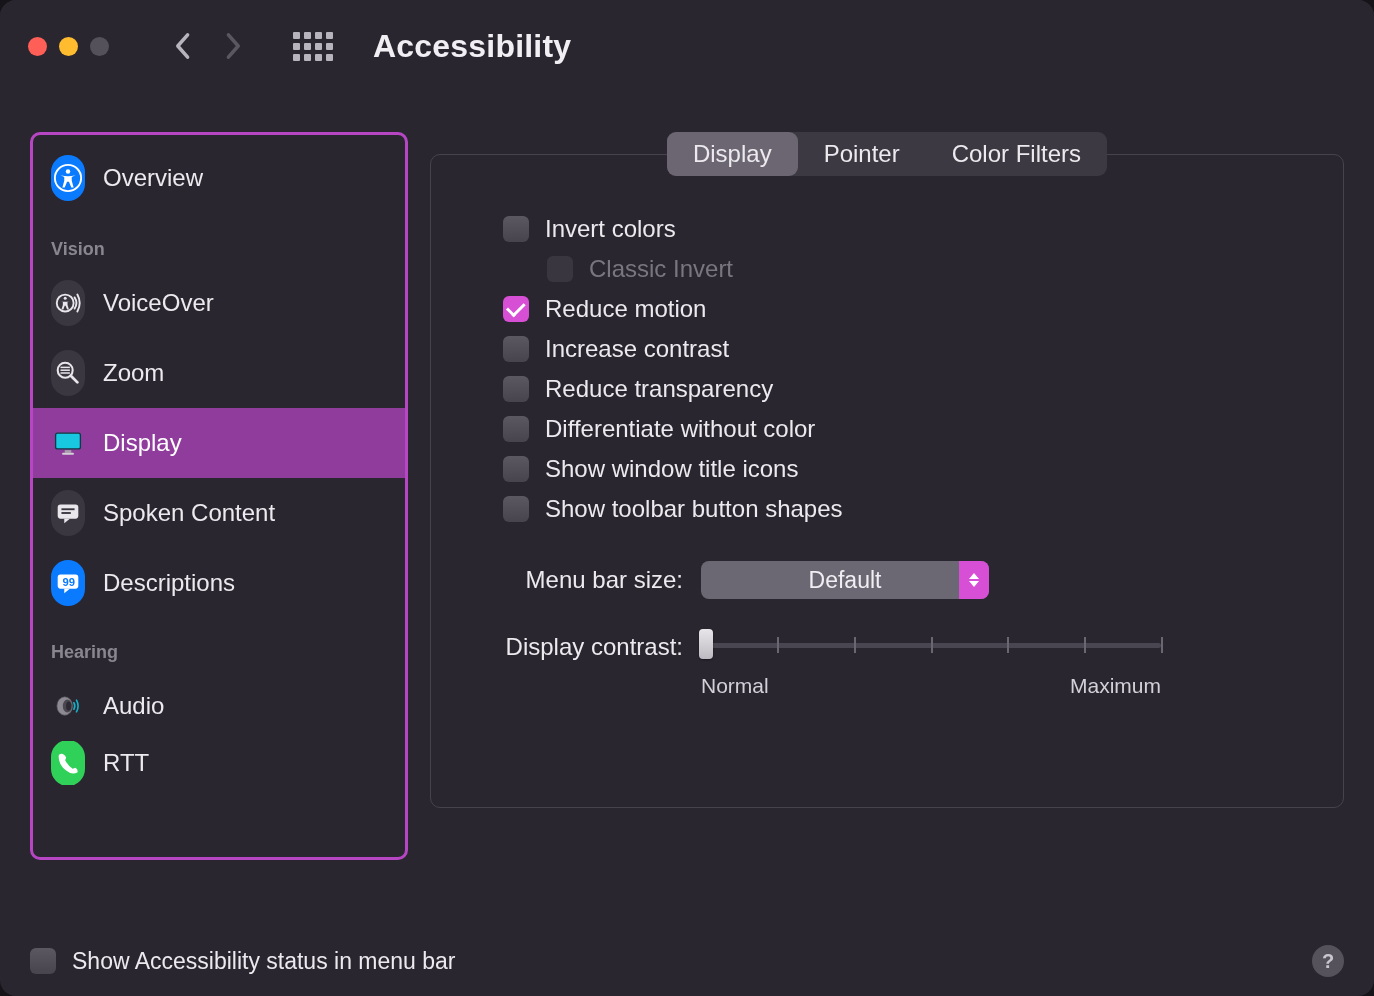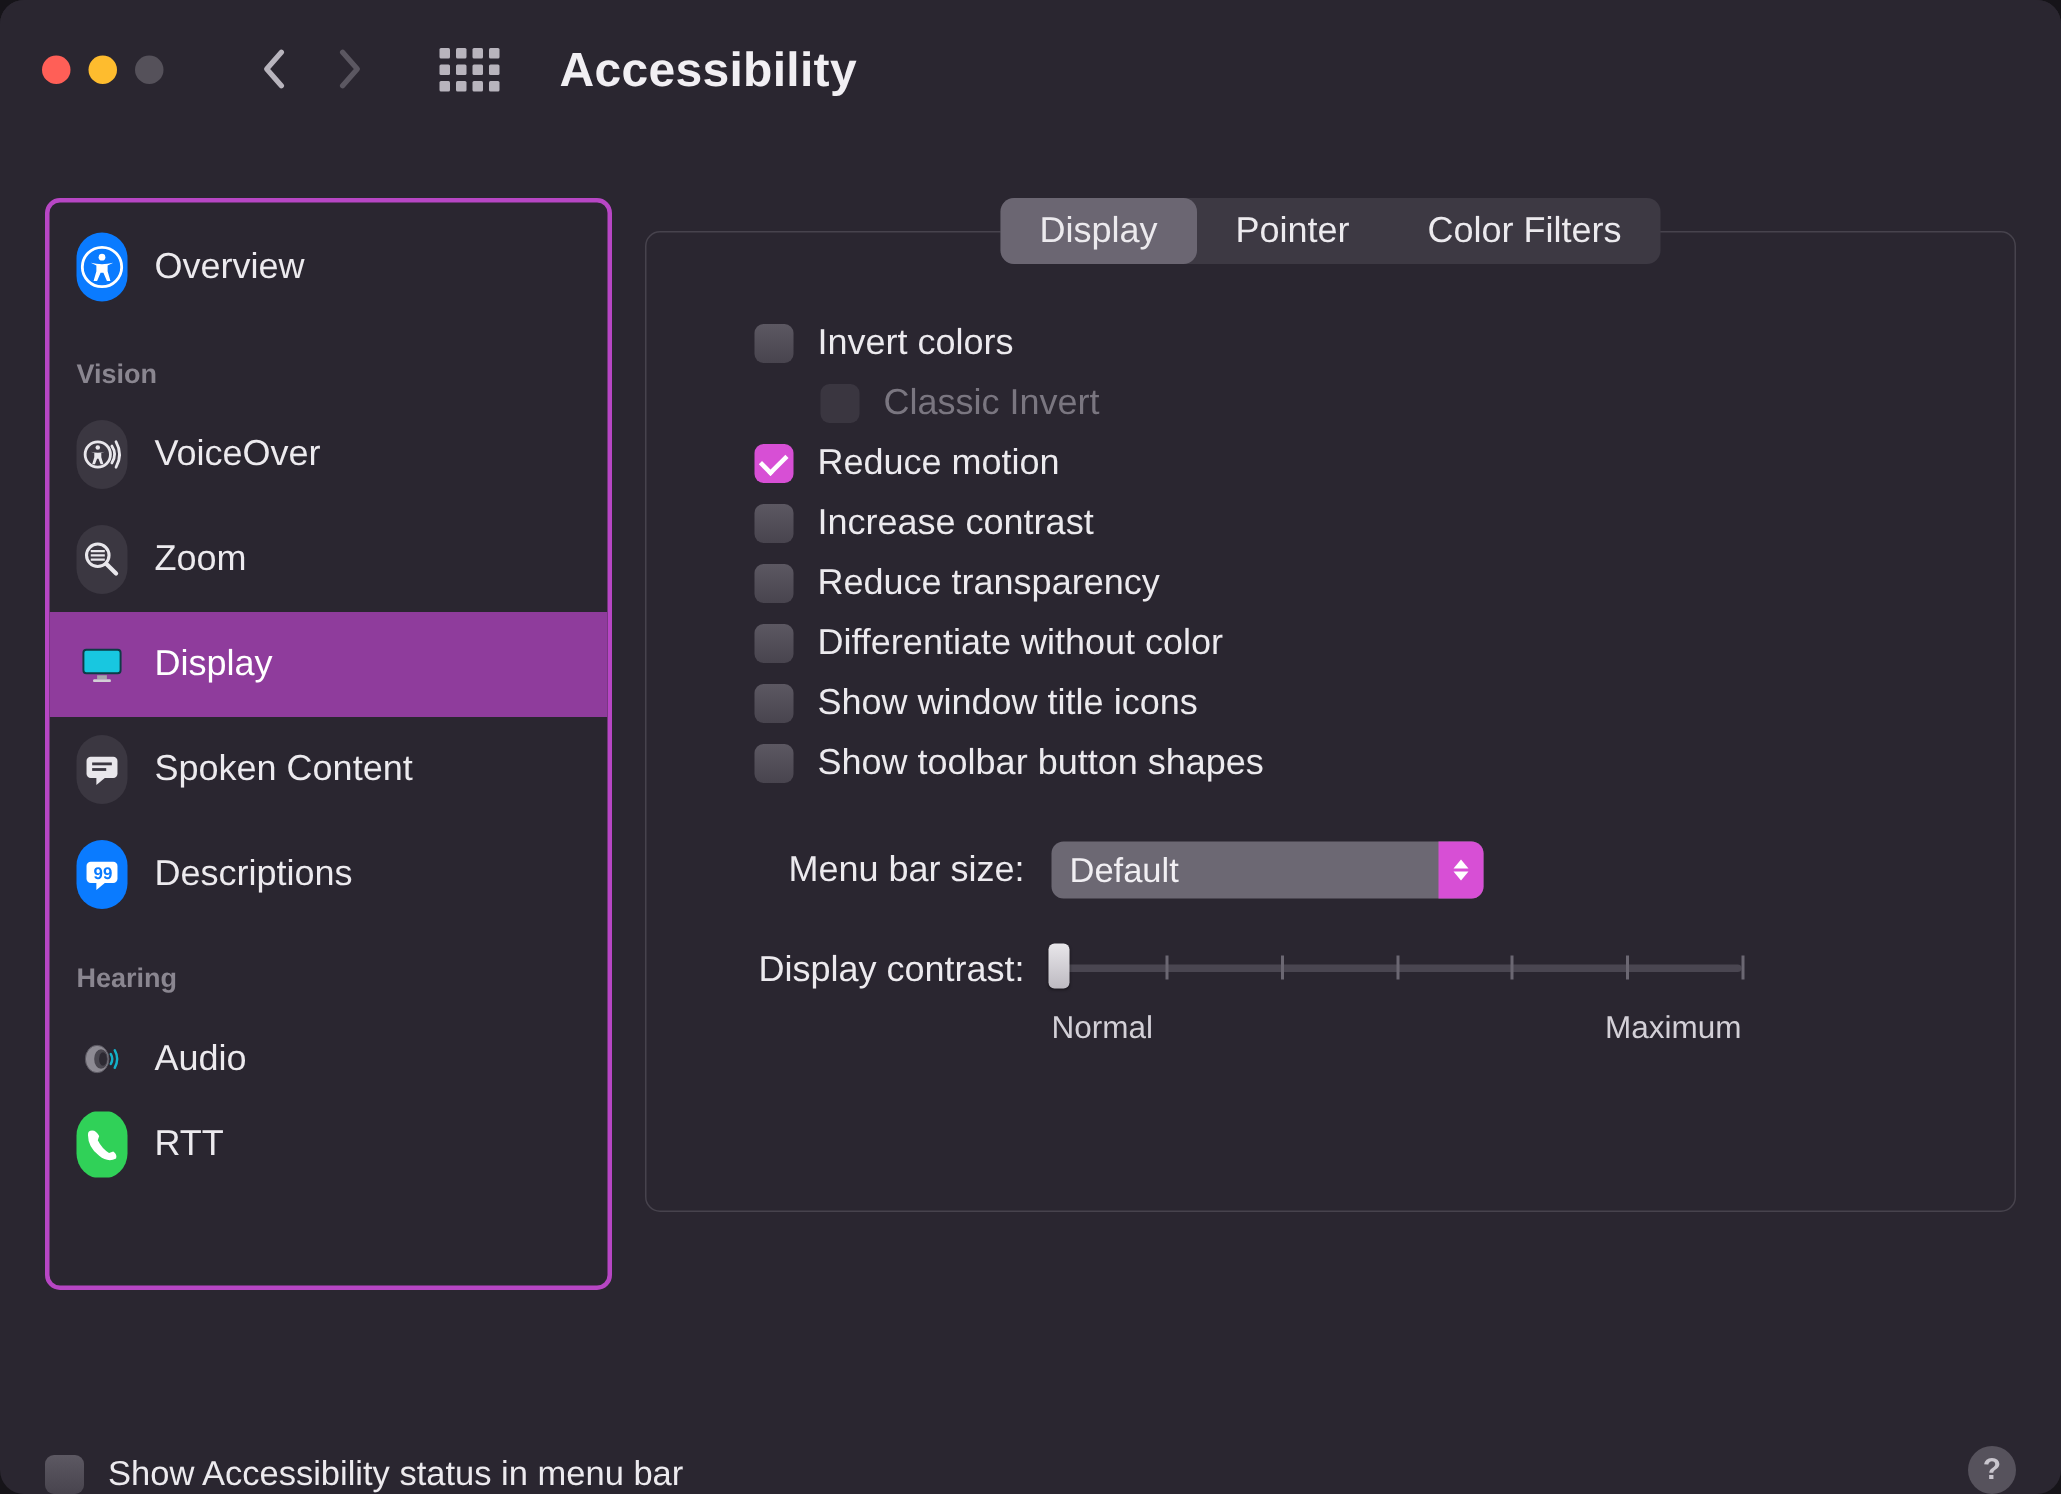--- a/index.html
+++ b/index.html
@@ -45,34 +45,34 @@
   .check-row { display:flex; align-items:center; gap:16px;}
   .check-row.indent { margin-left:44px;}
   .cbox { width:26px; height:26px; border-radius:6px; background:linear-gradient(#5c5862,#48444e); flex-shrink:0; display:flex; align-items:center; justify-content:center;}
   .cbox.checked { background:#d74fd5;}
   .cbox.checked::after { content:""; width:14px; height:8px; border-left:3px solid #fff; border-bottom:3px solid #fff; transform:rotate(-45deg) translate(1px,-2px);}
   .cbox.disabled { background:#3a3640;}
   .check-label { font-size:24px; color:#eceaee;}
   .check-label.disabled { color:#7a7680;}
   .form-row { display:flex; align-items:center; gap:18px; margin-top:38px; margin-left:6px;}
   .form-label { font-size:24px; color:#eceaee; text-align:right; width:206px;}
-  .select { width:288px; height:38px; background:#6c6873; border-radius:8px; display:flex; align-items:center; padding:0 12px; font-size:23px; color:#f1eff3; position:relative;}
+  .select { width:288px; height:38px; background:#6c6873; border-radius:8px; display:flex; align-items:center; padding:0 12px; font-size:23px; color:#f1eff3; position:relative;justify-content:center;}
   .select .caret { position:absolute; right:0; top:0; width:30px; height:38px; background:#d74fd5; border-radius:0 8px 8px 0; display:flex; flex-direction:column; align-items:center; justify-content:center; gap:2px;}
   .caret::before, .caret::after { content:""; width:0; height:0; border-left:5px solid transparent; border-right:5px solid transparent;}
   .caret::before { border-bottom:6px solid #fff;}
   .caret::after { border-top:6px solid #fff;}
   .slider-row { display:flex; align-items:flex-start; gap:18px; margin-top:30px; margin-left:6px;}
   .slider-wrap { display:flex; flex-direction:column; width:460px;}
   .slider-track { position:relative; height:30px;}
   .slider-line { position:absolute; top:14px; left:0; right:0; height:5px; background:#4a4651; border-radius:3px;}
   .tick { position:absolute; top:8px; width:2px; height:16px; background:#6b6772;}
   .thumb { position:absolute; top:0; left:-2px; width:14px; height:30px; background:linear-gradient(#e8e6ea,#bdbac1); border-radius:4px; box-shadow:0 1px 2px rgba(0,0,0,.4);}
   .slider-labels { display:flex; justify-content:space-between; font-size:21px; color:#d3d0d7; margin-top:15px;}
   
-  .footer { height: 70px; display:flex; align-items:flex-end; padding:0 30px;}
+  .footer { height: 70px; display:flex; align-items:center; padding:0 30px;}
   .footer .check-row .check-label { font-size:23px;}
   .help { margin-left:auto; width:32px; height:32px; border-radius:50%; background:#56525c; color:#c9c6ce; display:flex; align-items:center; justify-content:center; font-size:20px; font-weight:600;}
 </style>
 </head>
 <body>
 
 <div class="window">
 
   <div class="toolbar">
     <div class="traffic">

